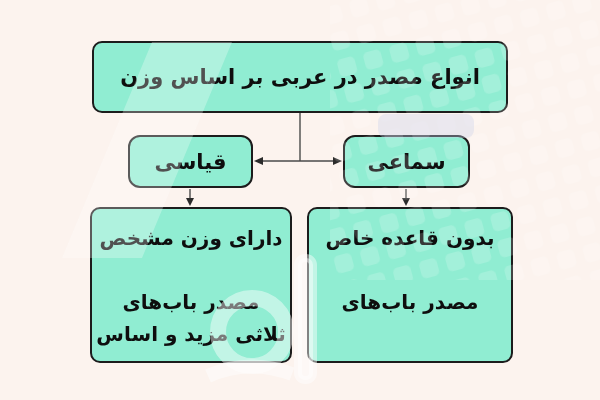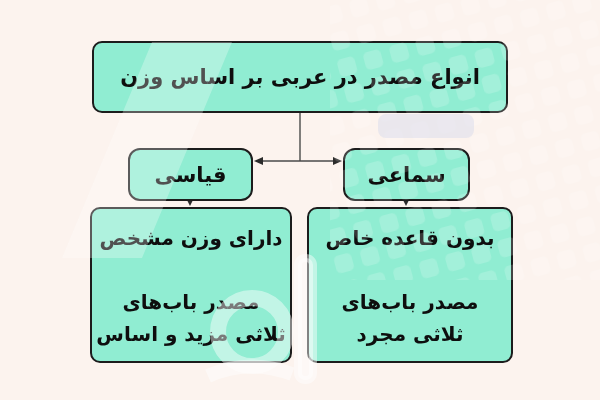--- a/index.html
+++ b/index.html
@@ -33,21 +33,21 @@
     border: 2px solid var(--box-border);
     color: var(--text);
     font-weight: bold;
     direction: rtl;
     text-align: center;
     display: flex;
     align-items: center;
     justify-content: center;
   }
   .node-root   { left: 92px;  top: 41px;  width: 416px; height: 72px; border-radius: 10px; font-size: 21px; }
-  .node-branch { border-radius: 12px; font-size: 21px; margin-top: 13px; }
+  .node-branch { border-radius: 12px; font-size: 21px; }
   .node-branch.qiyasi { left: 128px; top: 135px; width: 125px; height: 53px; }
   .node-branch.samai  { left: 343px; top: 135px; width: 127px; height: 53px; }
   .node-leaf {
     border-radius: 10px;
     font-size: 20px;
     flex-direction: column;
     justify-content: flex-start;
     padding-top: 13px;
   }
   .node-leaf.qiyasi { left: 90px;  top: 207px; width: 202px; height: 156px; }
@@ -90,21 +90,20 @@
   <div class="node node-leaf qiyasi">
     <div class="leaf-line">دارای وزن مشخص</div>
     <div class="leaf-line"></div>
     <div class="leaf-line">مصدر باب‌های</div>
     <div class="leaf-line">ثلاثی مزید و اساس</div>
   </div>
   <div class="node node-leaf samai">
     <div class="leaf-line">بدون قاعده خاص</div>
     <div class="leaf-line"></div>
     <div class="leaf-line">مصدر باب‌های</div>
-    <div class="leaf-line">ثلاثی مجرد</div>
   </div>
 
   <svg class="layer watermark" viewBox="0 0 600 400" aria-hidden="true">
     <defs>
       <pattern id="tiles" width="27" height="27" patternUnits="userSpaceOnUse" patternTransform="rotate(-15 470 100)">
         <rect x="0" y="0" width="18" height="18" rx="5" fill="#ffffff" opacity="0.17"></rect>
       </pattern>
     </defs>
     <rect x="330" y="-20" width="290" height="300" fill="url(#tiles)"></rect>
     <rect x="378" y="114" width="96" height="24" rx="8" fill="#c9d2ea" opacity="0.35"></rect>

